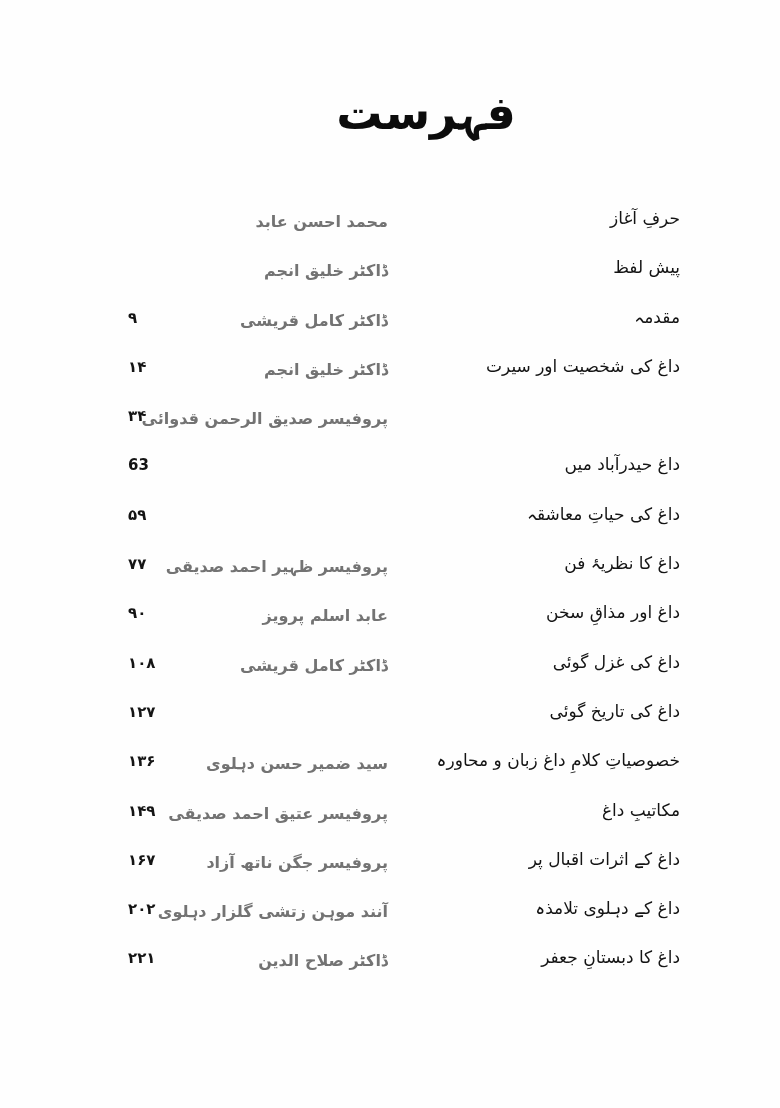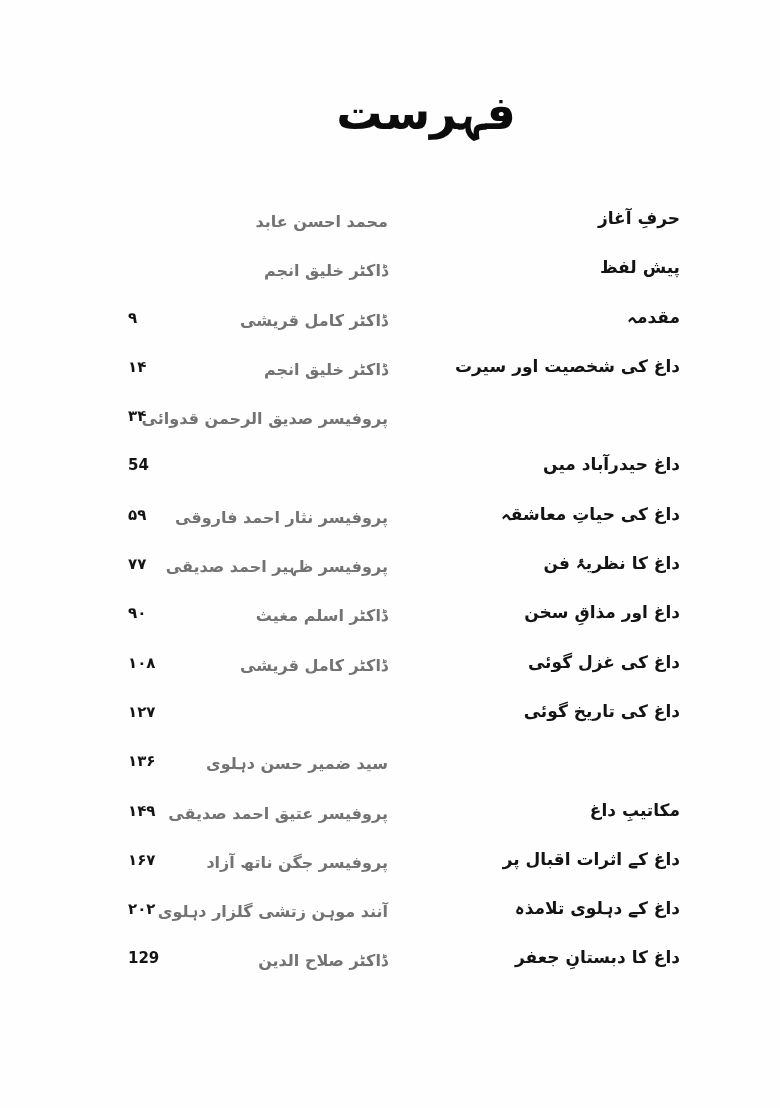--- a/index.html
+++ b/index.html
@@ -47,21 +47,21 @@
       height: 49.3px;
       direction: rtl;
     }
     .row .entry-title {
       position: absolute;
       right: 100px;
       top: 0;
       width: 300px;
       text-align: right;
       font-size: 17px;
-      font-weight: bold;
+      font-weight: normal;
       white-space: nowrap;
       color: #141414;
     }
     .row .entry-author {
       position: absolute;
       right: 392px;
       top: 4px;
       width: 220px;
       text-align: right;
       font-size: 16px;
@@ -108,47 +108,47 @@
       <span class="entry-title">داغ کی شخصیت اور سیرت</span>
       <span class="entry-author">ڈاکٹر خلیق انجم</span>
       <span class="entry-page">۱۴</span>
     </div>
     <div class="row">
       <span class="entry-author">پروفیسر صدیق الرحمن قدوائی</span>
       <span class="entry-page">۳۴</span>
     </div>
     <div class="row">
       <span class="entry-title">داغ حیدرآباد میں</span>
-      <span class="entry-page">54</span>
+      <span class="entry-page">63</span>
     </div>
     <div class="row">
       <span class="entry-title">داغ کی حیاتِ معاشقہ</span>
-      <span class="entry-author">پروفیسر نثار احمد فاروقی</span>
       <span class="entry-page">۵۹</span>
     </div>
     <div class="row">
       <span class="entry-title">داغ کا نظریۂ فن</span>
       <span class="entry-author">پروفیسر ظہیر احمد صدیقی</span>
       <span class="entry-page">۷۷</span>
     </div>
     <div class="row">
       <span class="entry-title">داغ اور مذاقِ سخن</span>
-      <span class="entry-author">ڈاکٹر اسلم مغیث</span>
+      <span class="entry-author">عابد اسلم پرویز</span>
       <span class="entry-page">۹۰</span>
     </div>
     <div class="row">
       <span class="entry-title">داغ کی غزل گوئی</span>
       <span class="entry-author">ڈاکٹر کامل قریشی</span>
       <span class="entry-page">۱۰۸</span>
     </div>
     <div class="row">
       <span class="entry-title">داغ کی تاریخ گوئی</span>
       <span class="entry-page">۱۲۷</span>
     </div>
     <div class="row">
+      <span class="entry-title">خصوصیاتِ کلامِ داغ زبان و محاورہ</span>
       <span class="entry-author">سید ضمیر حسن دہلوی</span>
       <span class="entry-page">۱۳۶</span>
     </div>
     <div class="row">
       <span class="entry-title">مکاتیبِ داغ</span>
       <span class="entry-author">پروفیسر عتیق احمد صدیقی</span>
       <span class="entry-page">۱۴۹</span>
     </div>
     <div class="row">
       <span class="entry-title">داغ کے اثرات اقبال پر</span>
@@ -156,16 +156,16 @@
       <span class="entry-page">۱۶۷</span>
     </div>
     <div class="row">
       <span class="entry-title">داغ کے دہلوی تلامذہ</span>
       <span class="entry-author">آنند موہن زتشی گلزار دہلوی</span>
       <span class="entry-page">۲۰۲</span>
     </div>
     <div class="row">
       <span class="entry-title">داغ کا دبستانِ جعفر</span>
       <span class="entry-author">ڈاکٹر صلاح الدین</span>
-      <span class="entry-page">129</span>
+      <span class="entry-page">۲۲۱</span>
     </div>
   </div>
 </div>
 
 </body></html>

